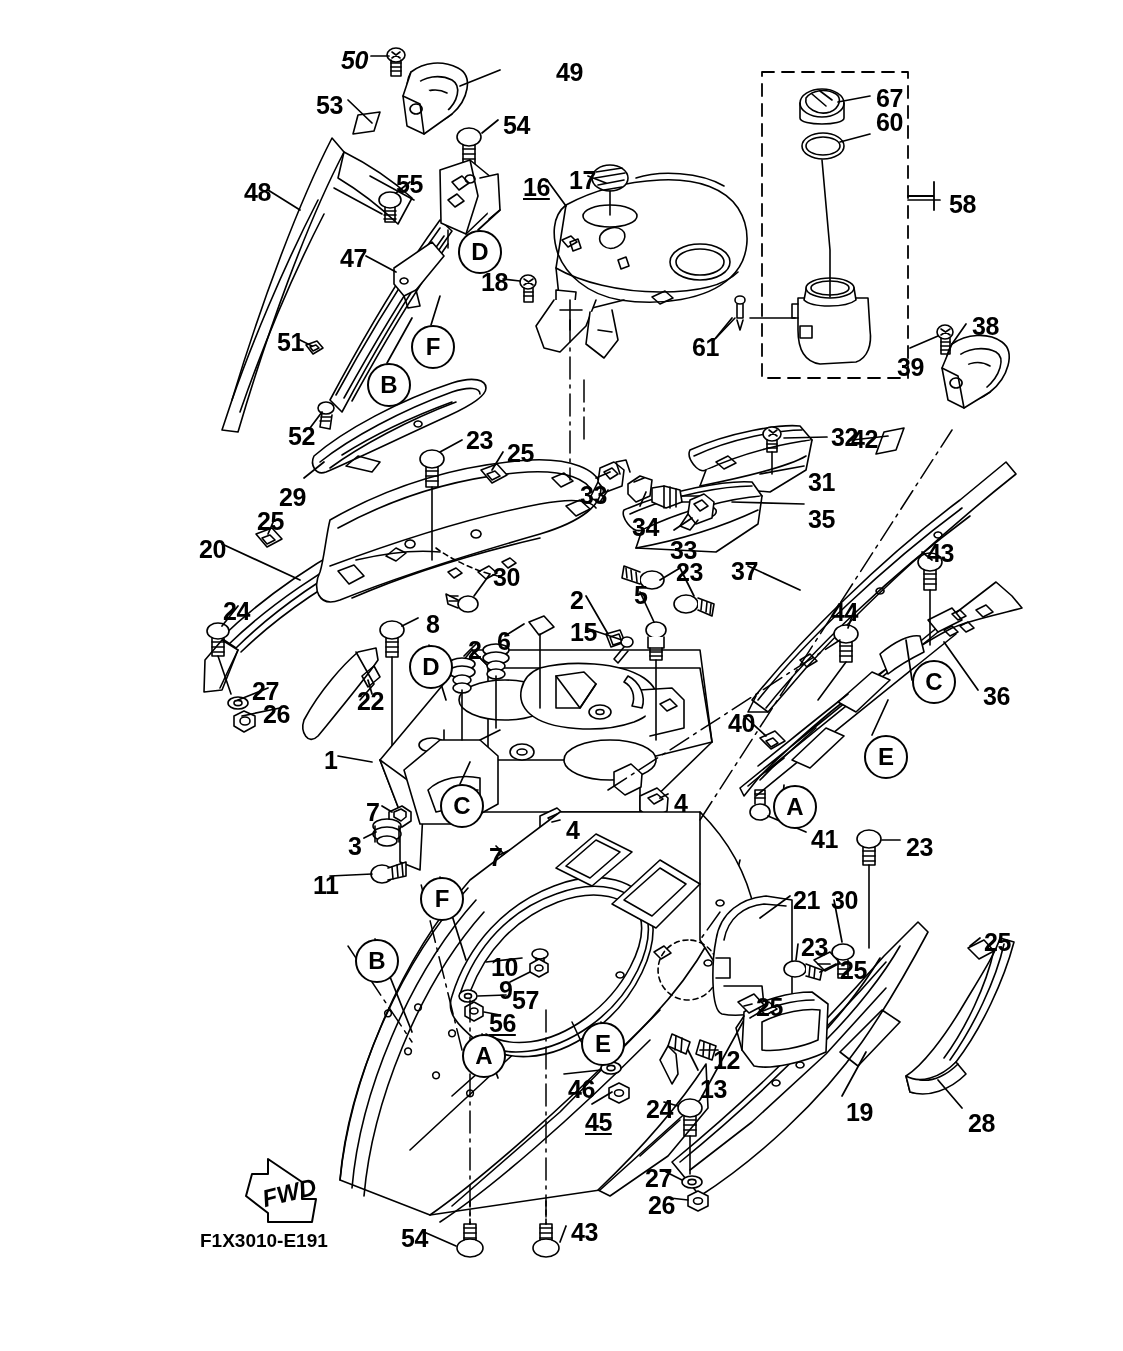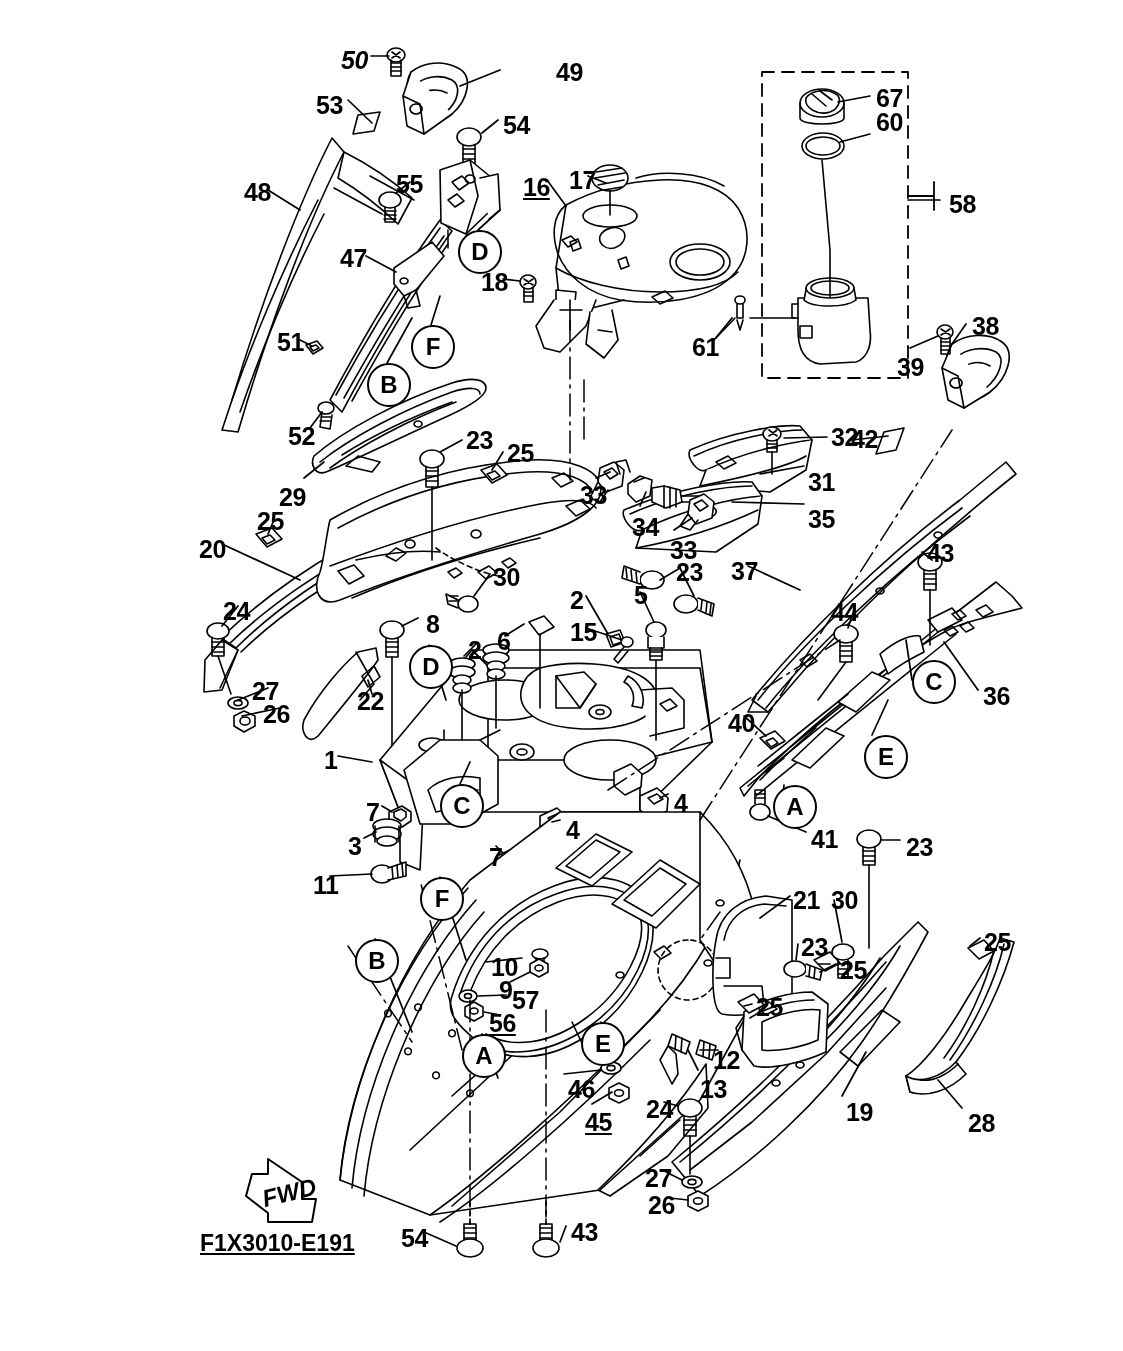--- a/index.html
+++ b/index.html
@@ -5,22 +5,22 @@
   html,body{margin:0;padding:0;background:#fff;}
   body{width:1123px;height:1351px;position:relative;overflow:hidden;
        font-family:"Liberation Sans",sans-serif;color:#000;}
   #stage{position:absolute;inset:0;}
   svg#art{position:absolute;left:0;top:0;width:1123px;height:1351px;}
   .lbl{position:absolute;font-size:25px;font-weight:700;letter-spacing:-0.5px;
        line-height:1;white-space:nowrap;font-family:"Liberation Sans",sans-serif;}
   .cir{position:absolute;width:40px;height:40px;border:2.3px solid #000;border-radius:50%;
        display:flex;align-items:center;justify-content:center;font-size:24px;font-weight:700;
        background:#fff;font-family:"Liberation Sans",sans-serif;}
-  .code{position:absolute;font-size:23px;font-weight:700;letter-spacing:0px;
-        font-family:"Liberation Sans",sans-serif;text-decoration:underline;}
+  .code{position:absolute;font-size:19px;font-weight:700;letter-spacing:0px;
+        font-family:"Liberation Sans",sans-serif;}
   .fwdwrap{position:absolute;}
   .fwdtxt{position:absolute;font-size:24px;font-weight:700;font-style:italic;
           transform:rotate(-14deg);font-family:"Liberation Sans",sans-serif;}
 </style>
 </head>
 <body>
 
 <div id="stage">
 
   <svg id="art" viewBox="0 0 1123 1351" xmlns="http://www.w3.org/2000/svg" fill="none" stroke="#000" stroke-width="1.6" stroke-linecap="round" stroke-linejoin="round">

